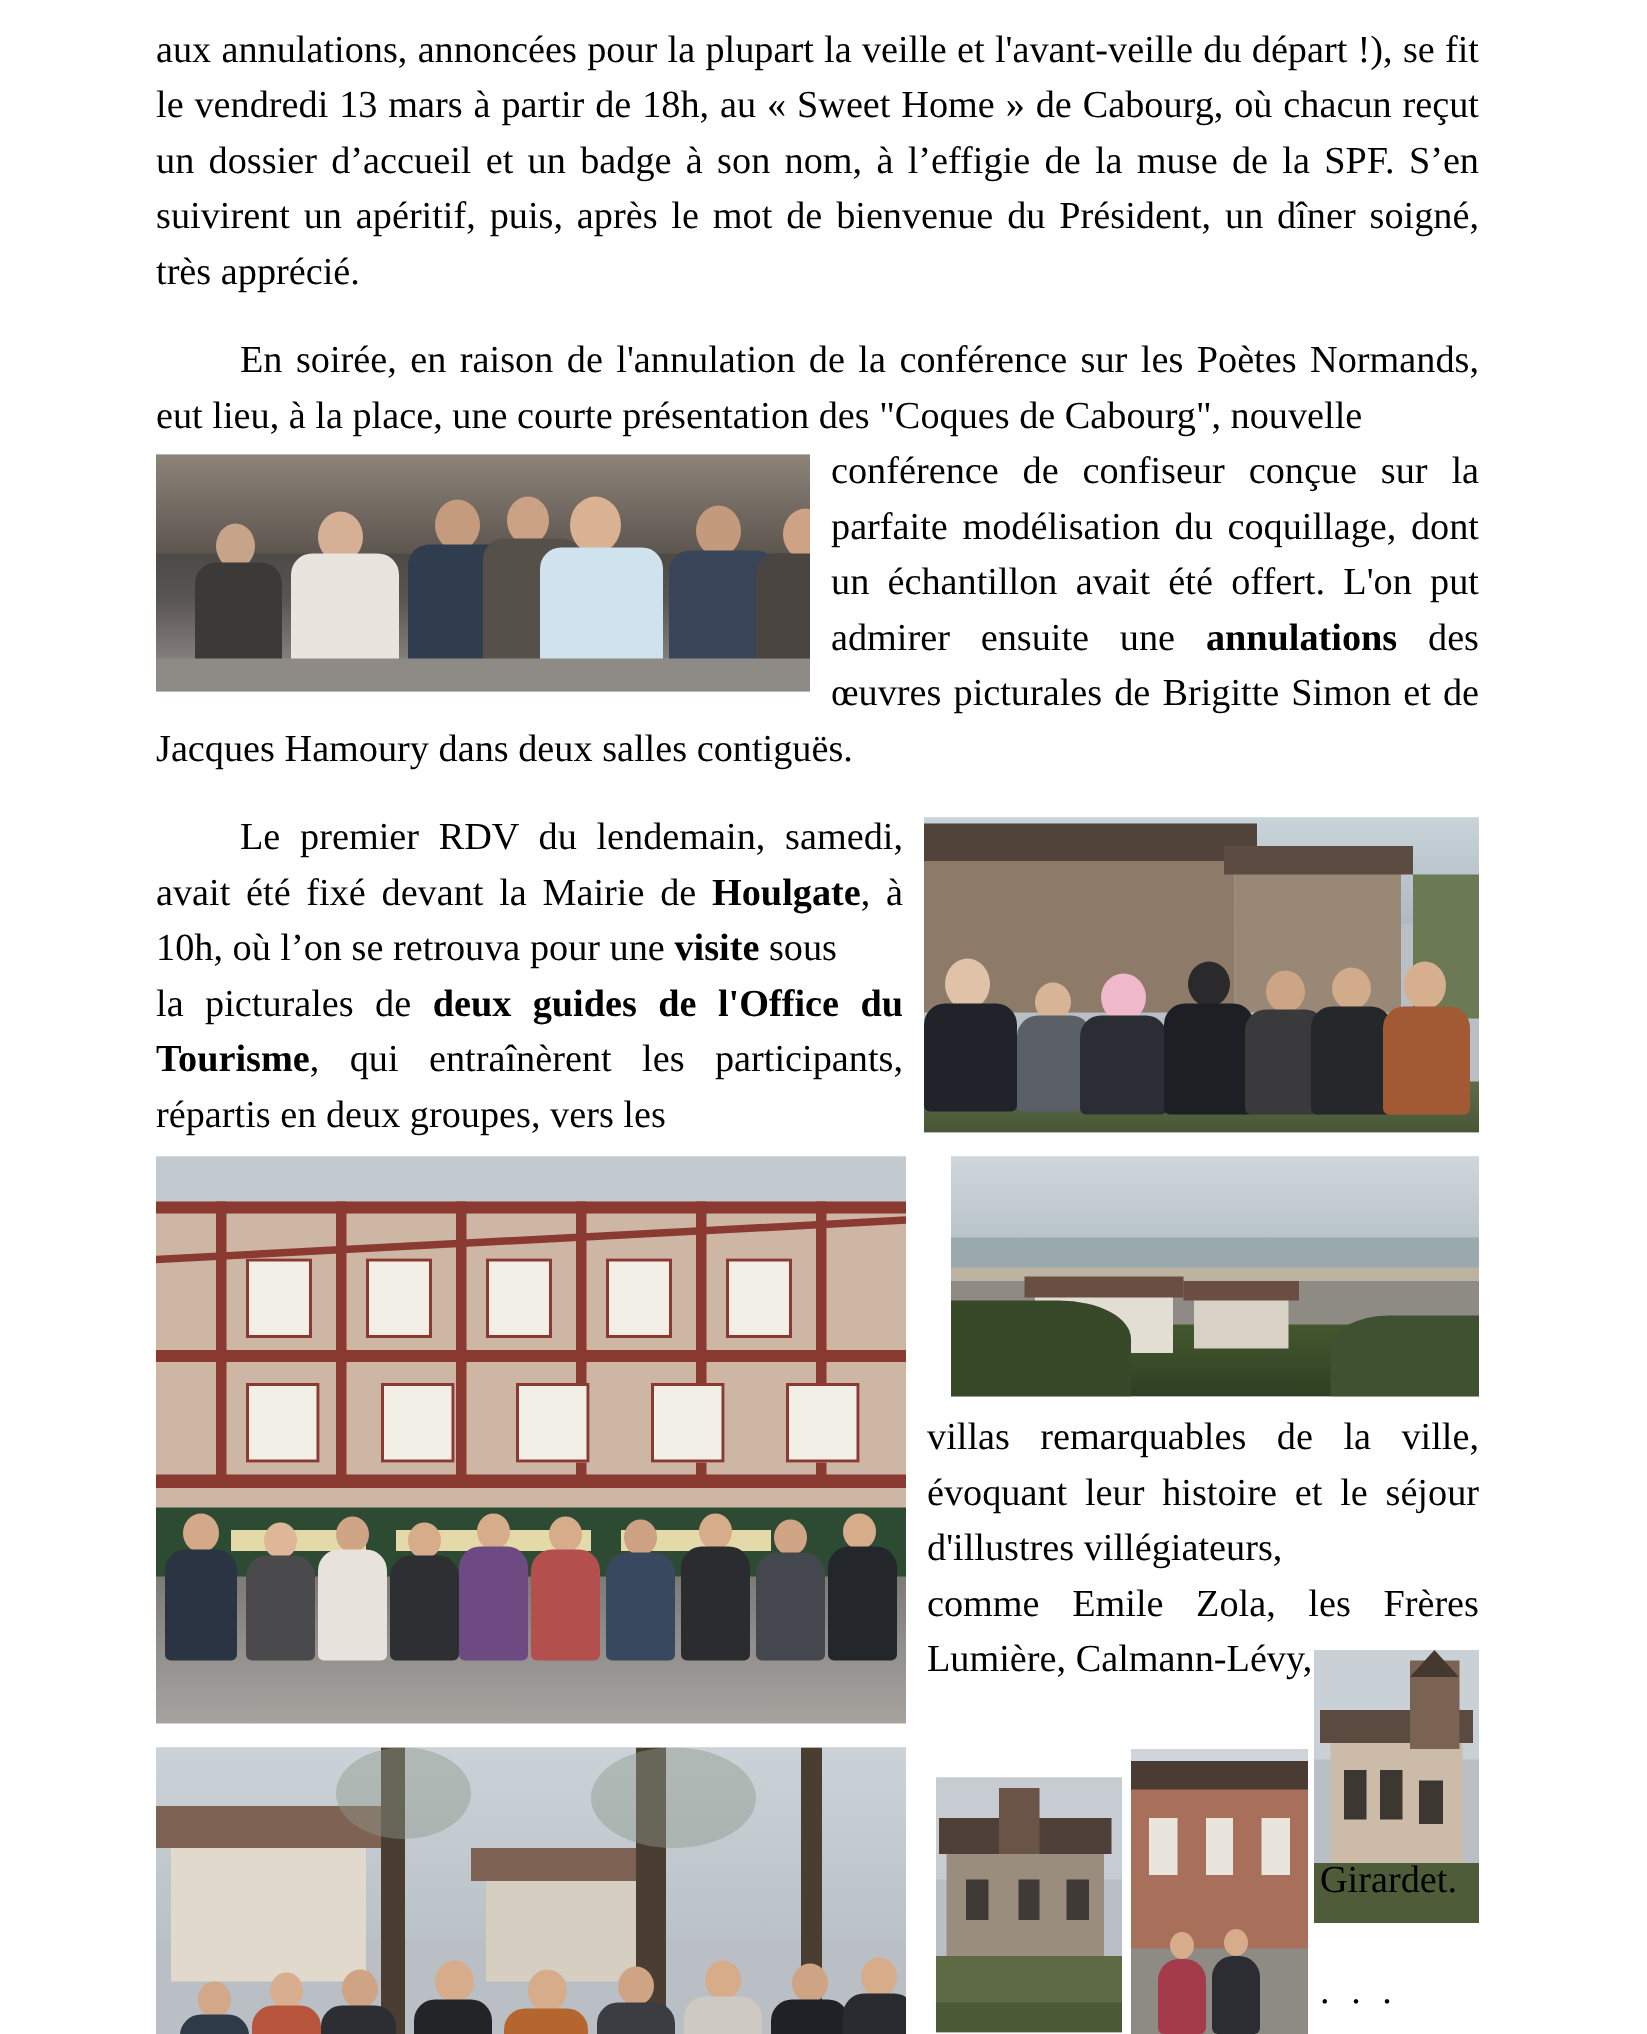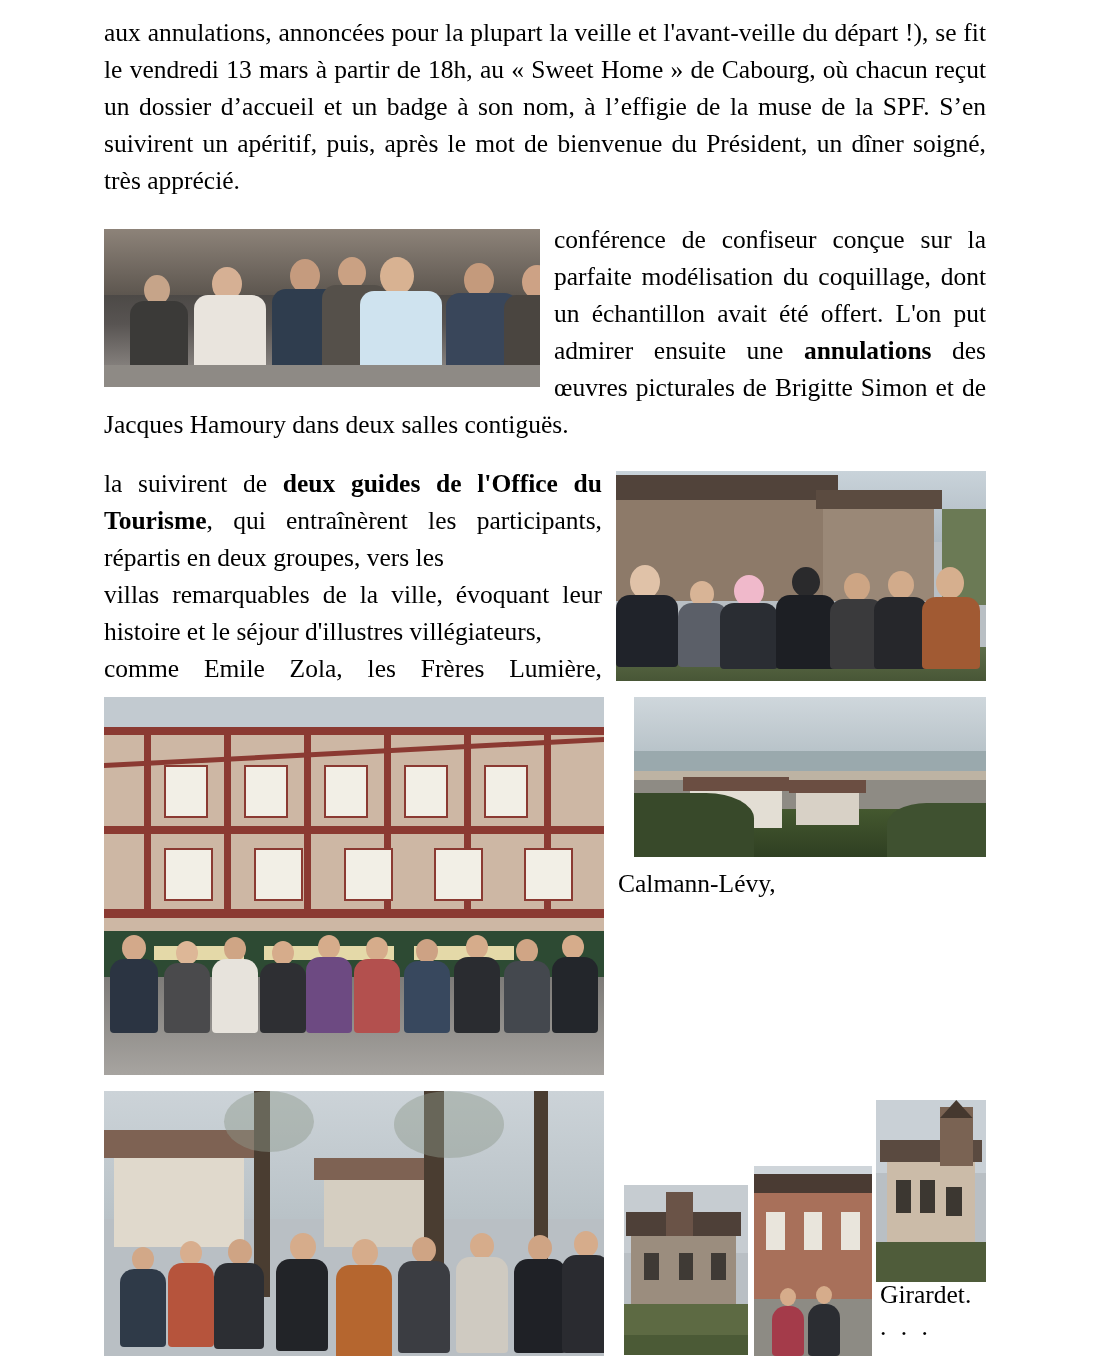--- a/index.html
+++ b/index.html
@@ -100,21 +100,21 @@
   }
   .p-villa3 {
     position: absolute;
     left: 876px; top: 1100px;
     width: 110px; height: 182px;
   }
 
   .tail-text {
     position: absolute;
     left: 880px;
-    top: 1278px;
+    top: 1236px;
     width: 110px;
     font-size: 25.5px;
     line-height: 34px;
   }
   .tail-dots {
     position: absolute;
     left: 880px;
     top: 1312px;
     font-size: 25.5px;
     letter-spacing: 4px;
@@ -167,20 +167,21 @@
 </head>
 <body>
 
 <div class="page">
   <div class="content">
 
     <p>aux annulations, annoncées pour la plupart la veille et l'avant-veille du départ !), se fit le vendredi 13 mars à partir de 18h, au « Sweet Home » de Cabourg, où chacun reçut un dossier d’accueil et un badge à son nom, à l’effigie de la muse de la SPF. S’en suivirent un apéritif, puis, après le mot de bienvenue du Président, un dîner soigné, très apprécié.</p>
 
     <div class="sp"></div>
 
+    <p class="indent">En soirée, en raison de l'annulation de la conférence sur les Poètes Normands, eut lieu, à la place, une courte présentation des "Coques de Cabourg", nouvelle</p>
 
     <div class="photo p-audience">
       <div class="ph-inner">
         <div class="aud-bg"></div>
         <div class="aud-wall"></div>
 
         <div class="head" style="left:40px;top:46px;width:26px;height:30px;background:#c6a489;"></div>
         <div class="body" style="left:26px;top:72px;width:58px;height:70px;background:#3b3a38;"></div>
         <div class="head" style="left:108px;top:38px;width:30px;height:34px;background:#d6b094;"></div>
         <div class="body" style="left:90px;top:66px;width:72px;height:82px;background:#e9e4dd;"></div>
@@ -225,20 +226,21 @@
           <div class="head" style="left:228px;top:22px;width:26px;height:28px;background:#cda584;"></div>
           <div class="body" style="left:214px;top:48px;width:54px;height:70px;background:#3a3a3c;"></div>
           <div class="head" style="left:272px;top:20px;width:26px;height:28px;background:#d2ab8b;"></div>
           <div class="body" style="left:258px;top:46px;width:54px;height:72px;background:#26272b;"></div>
           <div class="head" style="left:320px;top:16px;width:28px;height:32px;background:#d6af8e;"></div>
           <div class="body" style="left:306px;top:46px;width:58px;height:72px;background:#a15a33;"></div>
         </div>
       </div>
     </div>
 
+    <p class="indent"><span>Le premier RDV du lendemain, samedi, avait été fixé devant la Mairie de </span><b>Houlgate</b><span>, à 10h, où l’on se retrouva pour une </span><b>visite</b><span> sous</span></p>
 
     <div class="photo p-market">
       <div class="ph-inner">
         <div class="m-sky"></div>
         <div class="m-facade"></div>
 
         <div class="m-beam" style="left:0;top:8%;width:100%;height:8px;"></div>
         <div class="m-beam" style="left:0;top:34%;width:100%;height:8px;"></div>
         <div class="m-beam" style="left:0;top:56%;width:100%;height:9px;"></div>
         <div class="m-beam" style="left:8%;top:8%;width:7px;height:50%;"></div>
@@ -284,21 +286,21 @@
         <div class="body" style="left:300px;top:264px;width:46px;height:72px;background:#38485e;"></div>
         <div class="head" style="left:362px;top:238px;width:22px;height:24px;background:#d6ac8b;"></div>
         <div class="body" style="left:350px;top:260px;width:46px;height:76px;background:#2a2c30;"></div>
         <div class="head" style="left:412px;top:242px;width:22px;height:24px;background:#d0a585;"></div>
         <div class="body" style="left:400px;top:264px;width:46px;height:72px;background:#44484e;"></div>
         <div class="head" style="left:458px;top:238px;width:22px;height:24px;background:#d6ac8b;"></div>
         <div class="body" style="left:448px;top:260px;width:46px;height:76px;background:#23262b;"></div>
       </div>
     </div>
 
-    <p><span>la suivirent de </span><b>deux guides de l'Office du Tourisme</b><span>, qui entraînèrent les participants, répartis en deux groupes, vers les</span></p>
+    <p><span>la picturales de </span><b>deux guides de l'Office du Tourisme</b><span>, qui entraînèrent les participants, répartis en deux groupes, vers les</span></p>
 
     <div class="photo p-seaside">
       <div class="ph-inner">
         <div class="s-sky"></div>
         <div class="s-sea"></div>
         <div class="s-beach"></div>
         <div class="s-town"></div>
         <div class="s-green"></div>
         <div class="s-villa" style="left:16%;top:56%;width:26%;height:26%;"></div>
         <div class="s-vroof" style="left:14%;top:50%;width:30%;height:9%;"></div>

